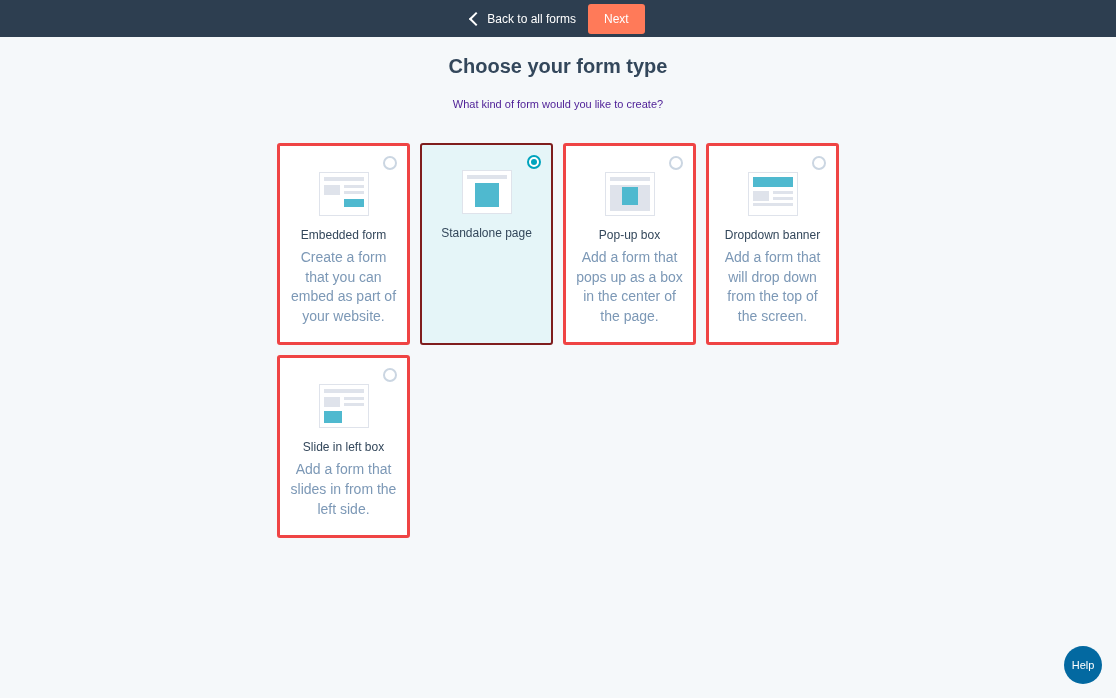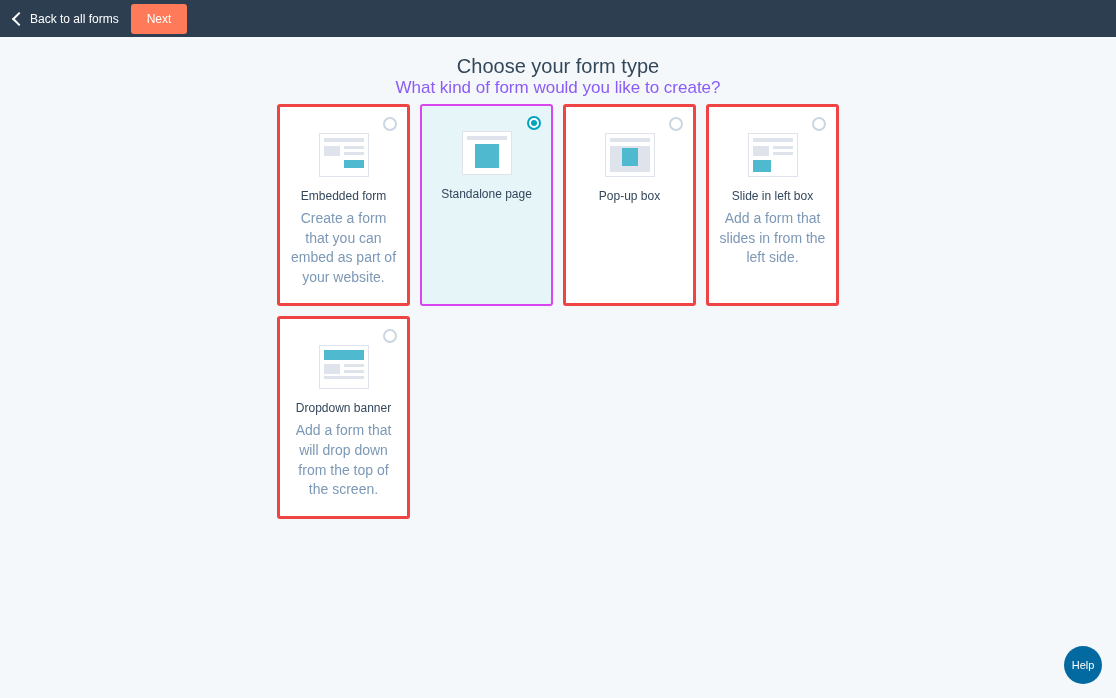--- a/index.html
+++ b/index.html
@@ -10,21 +10,21 @@
     width: 1116px;
     height: 698px;
     overflow: hidden;
     position: relative;
   }
   .topbar {
     background: #2d3e50;
     height: 37px;
     display: flex;
     align-items: center;
-    justify-content: flex-start;
+    justify-content: center;
     padding: 0 14px;
   }
   .back-link {
     display: flex;
     align-items: center;
     color: #fff;
     font-size: 12px;
     font-weight: 500;
     cursor: pointer;
     gap: 6px;
@@ -45,46 +45,46 @@
     border-radius: 3px;
     cursor: pointer;
     margin-left: 12px;
   }
   .content {
     text-align: center;
     padding-top: 18px;
   }
   .page-title {
     font-size: 20px;
-    font-weight: 400;
+    font-weight: 700;
     color: #33475b;
-    margin-bottom: 0;
+    margin-bottom: 20px;
   }
   .page-subtitle {
-    font-size: 17px;
-    color: #8b5cf6;
-    margin-bottom: 6px;
+    font-size: 11px;
+    color: #4c1d95;
+    margin-bottom: 33px;
   }
   .cards {
     display: grid;
     grid-template-columns: repeat(4, 133px);
     gap: 10px;
     justify-content: center;
   }
   .card {
     background: #fff;
     border: 3px solid #ef4444;
     border-radius: 3px;
     padding: 14px 10px 16px 10px;
     position: relative;
     cursor: pointer;
     min-height: 166px;
   }
   .card.selected {
-    border: 2px solid #d946ef;
+    border: 2px solid #7f1d1d;
     background: #e5f5f8;
     padding: 13px 9px 15px 9px;
   }
   .radio {
     position: absolute;
     top: 10px; right: 10px;
     width: 14px; height: 14px;
     border: 2px solid #cbd6e2;
     border-radius: 50%;
     background: #fff;
@@ -182,45 +182,46 @@
     </div>
 
     <div class="card">
       <span class="radio"></span>
       <div class="thumb">
         <span class="bar" style="top:4px;left:4px;width:40px;height:4px"></span>
         <span class="bar" style="top:12px;left:4px;width:40px;height:26px"></span>
         <span class="accent" style="top:14px;left:16px;width:16px;height:18px"></span>
       </div>
       <div class="card-title">Pop-up box</div>
-    </div>
-
-    <div class="card">
-      <span class="radio"></span>
-      <div class="thumb">
-        <span class="bar" style="top:4px;left:4px;width:40px;height:4px"></span>
-        <span class="bar" style="top:12px;left:4px;width:16px;height:10px"></span>
-        <span class="bar" style="top:12px;left:24px;width:20px;height:3px"></span>
-        <span class="bar" style="top:18px;left:24px;width:20px;height:3px"></span>
-        <span class="accent" style="top:26px;left:4px;width:18px;height:12px"></span>
-      </div>
-      <div class="card-title">Slide in left box</div>
-      <div class="card-desc">Add a form that slides in from the left side.</div>
+      <div class="card-desc">Add a form that pops up as a box in the center of the page.</div>
     </div>
 
     <div class="card">
       <span class="radio"></span>
       <div class="thumb">
         <span class="accent" style="top:4px;left:4px;width:40px;height:10px"></span>
         <span class="bar" style="top:18px;left:4px;width:16px;height:10px"></span>
         <span class="bar" style="top:18px;left:24px;width:20px;height:3px"></span>
         <span class="bar" style="top:24px;left:24px;width:20px;height:3px"></span>
         <span class="bar" style="top:30px;left:4px;width:40px;height:3px"></span>
       </div>
       <div class="card-title">Dropdown banner</div>
       <div class="card-desc">Add a form that will drop down from the top of the screen.</div>
     </div>
 
+    <div class="card">
+      <span class="radio"></span>
+      <div class="thumb">
+        <span class="bar" style="top:4px;left:4px;width:40px;height:4px"></span>
+        <span class="bar" style="top:12px;left:4px;width:16px;height:10px"></span>
+        <span class="bar" style="top:12px;left:24px;width:20px;height:3px"></span>
+        <span class="bar" style="top:18px;left:24px;width:20px;height:3px"></span>
+        <span class="accent" style="top:26px;left:4px;width:18px;height:12px"></span>
+      </div>
+      <div class="card-title">Slide in left box</div>
+      <div class="card-desc">Add a form that slides in from the left side.</div>
+    </div>
+
 
   </div>
 </div>
 
 <div class="help-btn">Help</div>
 
 </body></html>

